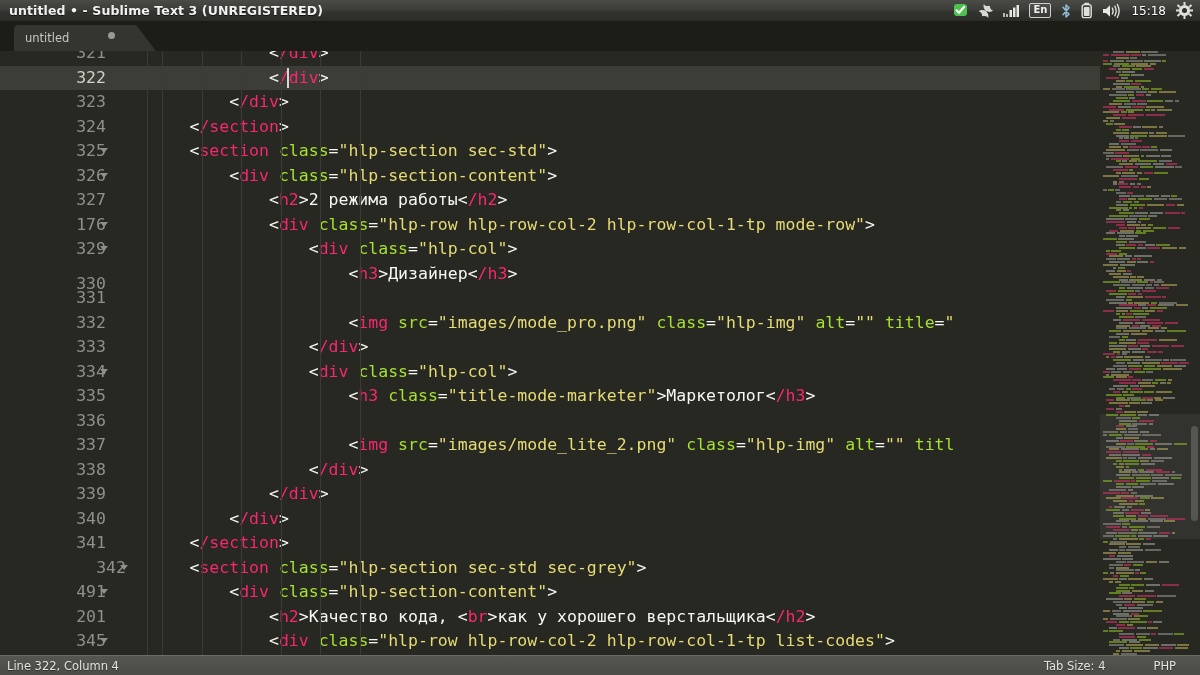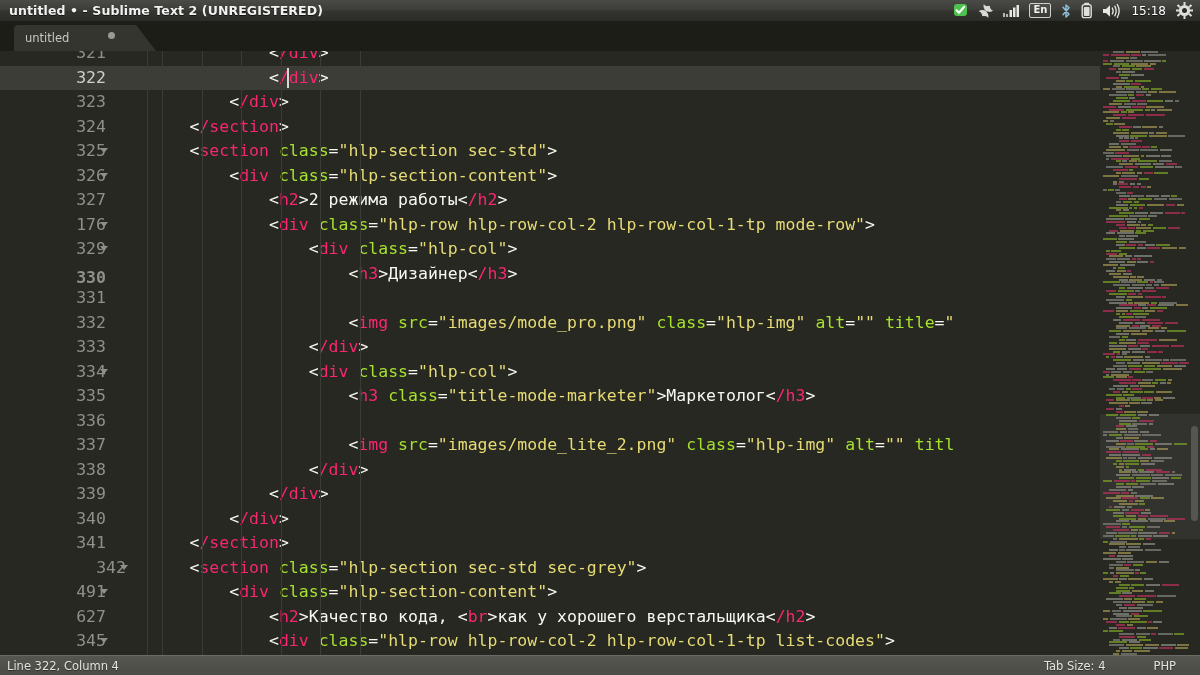--- a/index.html
+++ b/index.html
@@ -160,21 +160,21 @@
     padding-right: 24px;
     color: #e3e3df; font-family: "DejaVu Sans", sans-serif;
     font-size: 11.5px;
     text-shadow: 0 1px 0 rgba(0,0,0,.4);
   }
 </style>
 </head>
 <body>
 
 <div id="titlebar">
-  <div id="window-title">untitled • - Sublime Text 2 (UNREGISTERED)</div>
+  <div id="window-title">untitled • - Sublime Text 3 (UNREGISTERED)</div>
 
   <div id="tray">
     <span class="tray-ico">
       <svg width="17" height="17" viewBox="0 0 17 17">
         <path d="M2 5 Q2 2 5 2 L12 2 Q15 2 15 5 L15 11 Q15 14 12 14 L5 14 Q2 14 2 11 Z" fill="#4fc14f"></path>
         <path d="M4.5 8.3 L7 10.8 L12.2 4.8" stroke="#ffffff" stroke-width="2.1" fill="none" stroke-linecap="round" stroke-linejoin="round"></path>
       </svg>
     </span>
     <span class="tray-ico">
       <svg width="16" height="16" viewBox="0 0 16 16">
@@ -243,35 +243,35 @@
   <div id="gutter">
       <div class="gline" style="top: -10px;"><span class="num">321</span></div>
       <div class="gline active" style="top: 14.5px;"><span class="num">322</span></div>
       <div class="gline" style="top: 39px;"><span class="num">323</span></div>
       <div class="gline" style="top: 63.5px;"><span class="num">324</span></div>
       <div class="gline" style="top: 88px;"><span class="num">325</span><span class="fold-arrow"></span></div>
       <div class="gline" style="top: 112.5px;"><span class="num">326</span><span class="fold-arrow"></span></div>
       <div class="gline" style="top: 137px;"><span class="num">327</span></div>
       <div class="gline" style="top: 161.5px;"><span class="num">176</span><span class="fold-arrow"></span></div>
       <div class="gline" style="top: 186px;"><span class="num">329</span><span class="fold-arrow"></span></div>
-      <div class="gline" style="top: 215px; font-weight: bold;"><span class="num">330</span></div>
+      <div class="gline" style="top: 221px;"><span class="num">330</span></div>
       <div class="gline" style="top: 235px;"><span class="num">331</span></div>
       <div class="gline" style="top: 259.5px;"><span class="num">332</span></div>
       <div class="gline" style="top: 284px;"><span class="num">333</span></div>
       <div class="gline" style="top: 308.5px;"><span class="num">334</span><span class="fold-arrow"></span></div>
       <div class="gline" style="top: 333px;"><span class="num">335</span></div>
       <div class="gline" style="top: 357.5px;"><span class="num">336</span></div>
       <div class="gline" style="top: 382px;"><span class="num">337</span></div>
       <div class="gline" style="top: 406.5px;"><span class="num">338</span></div>
       <div class="gline" style="top: 431px;"><span class="num">339</span></div>
       <div class="gline" style="top: 455.5px;"><span class="num">340</span></div>
       <div class="gline" style="top: 480px;"><span class="num">341</span></div>
       <div class="gline" style="top: 504.5px; margin-left: 20px;"><span class="num">342</span><span class="fold-arrow"></span></div>
       <div class="gline" style="top: 529px;"><span class="num">491</span><span class="fold-arrow"></span></div>
-      <div class="gline" style="top: 553.5px;"><span class="num">627</span></div>
+      <div class="gline" style="top: 553.5px;"><span class="num">201</span></div>
       <div class="gline" style="top: 578px;"><span class="num">345</span><span class="fold-arrow"></span></div>
     </div>
   <div id="gutter-sep"></div>
   <div id="code-area">
       <div class="cline" style="top: -10px; left: 0px;"><span>                </span><span class="punc">&lt;</span><span class="tag">/div</span><span class="punc">&gt;</span></div>
       <div class="cline activerow" style="top: 14.5px; left: 0px;"><span>                </span><span class="punc">&lt;</span><span class="tag">/div</span><span class="punc">&gt;</span></div>
       <div class="cline" style="top: 39px; left: 0px;"><span>            </span><span class="punc">&lt;</span><span class="tag">/div</span><span class="punc">&gt;</span></div>
       <div class="cline" style="top: 63.5px; left: 0px;"><span>        </span><span class="punc">&lt;</span><span class="tag">/section</span><span class="punc">&gt;</span></div>
       <div class="cline" style="top: 88px; left: 0px;"><span>        </span><span class="punc">&lt;</span><span class="tag">section</span><span class="punc"> </span><span class="attr">class</span><span class="punc">=</span><span class="str">"hlp-section sec-std"</span><span class="punc">&gt;</span></div>
       <div class="cline" style="top: 112.5px; left: 0px;"><span>            </span><span class="punc">&lt;</span><span class="tag">div</span><span class="punc"> </span><span class="attr">class</span><span class="punc">=</span><span class="str">"hlp-section-content"</span><span class="punc">&gt;</span></div>

